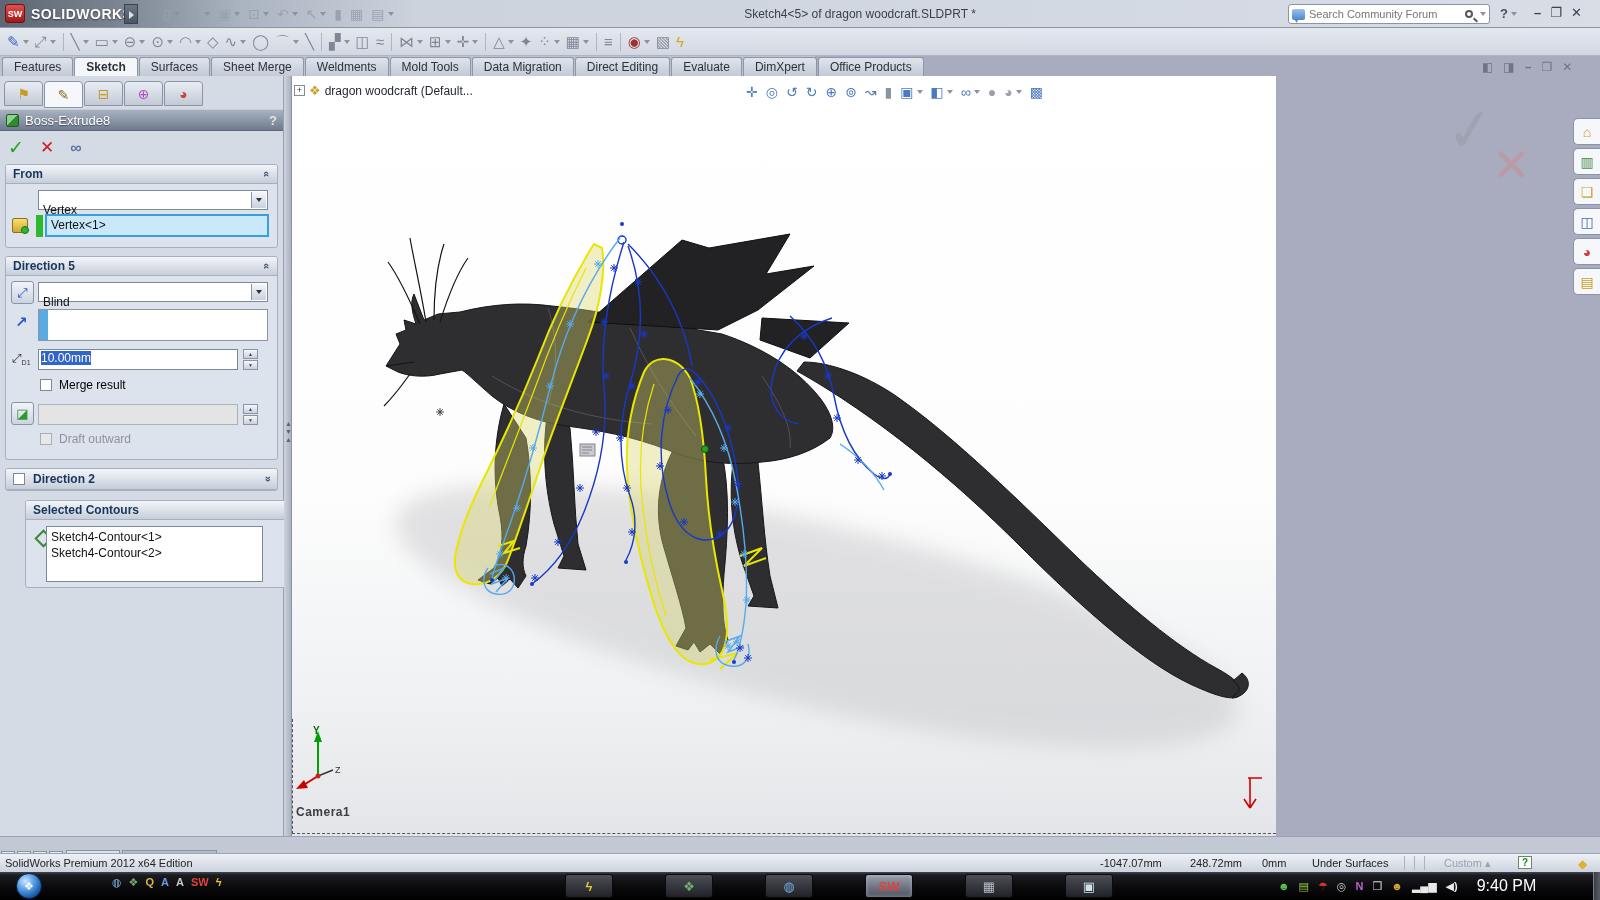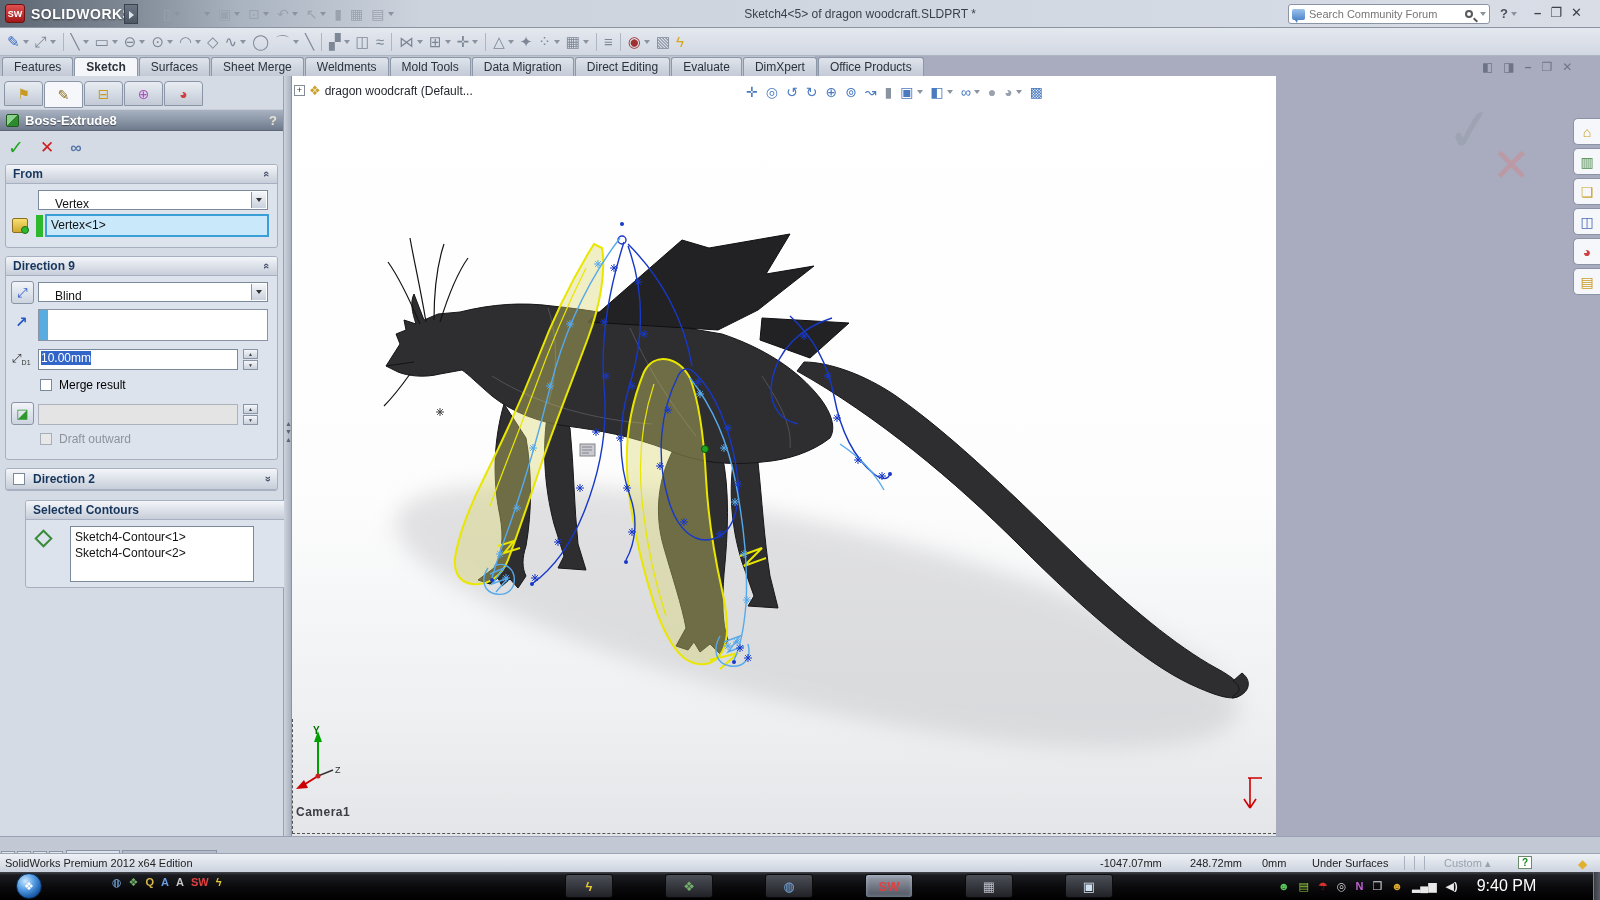--- a/index.html
+++ b/index.html
@@ -55,35 +55,35 @@
   #right-pane { position:absolute; left:1276px; top:0; width:324px; height:760px; background:#a9abbe; }
 
   
   .pm-tabs { position:absolute; left:4px; top:5px; display:flex; gap:1px; }
   .pm-tab { width:39px; height:25px; background:linear-gradient(#e9edf3,#c2cad6); border:1px solid #8a96a8; border-radius:4px 4px 0 0;
     display:flex; align-items:center; justify-content:center; font-size:14px; }
   .pm-tab.active { background:#f5f7fa; height:27px; }
   .pm-header { position:absolute; left:0; top:33px; width:283px; height:22px; background:linear-gradient(#a8b2c1,#6f7b8d);
     display:flex; align-items:center; padding:0 6px; border-top:1px solid #c8cfda; border-bottom:1px solid #5d6878; }
   .be-icon { width:13px; height:13px; background:linear-gradient(135deg,#8ed08e 0 50%,#2e8a2e 50%); border:1px solid #1e5a1e; border-radius:2px; margin-right:6px; }
-  .pm-title { color:#fff; font-size:13px; font-weight:bold; text-shadow:0 1px 1px rgba(0,0,0,.45); flex:1; }
+  .pm-title { color:#fff; font-size:13px; font-weight:normal; text-shadow:0 1px 1px rgba(0,0,0,.45); flex:1; }
   .pm-help { color:#e9e5d4; font-size:13px; font-weight:bold; }
   .pm-actions { position:absolute; left:8px; top:60px; display:flex; gap:16px; align-items:center; }
   .ok-glyph { color:#1fa51f; font-size:19px; font-weight:bold; }
   .cancel-glyph { color:#cc2020; font-size:17px; font-weight:bold; }
   .preview-glyph { color:#5878a8; font-size:16px; font-weight:bold; }
 
   .group { position:absolute; left:5px; width:273px; background:#dde3ec; border:1px solid #a6b0c0; border-radius:3px; }
   .group-header { height:19px; background:linear-gradient(#f3f5f9,#c7ced9); border-bottom:1px solid #a6b0c0; border-radius:2px 2px 0 0;
     display:flex; align-items:center; padding:0 7px; }
   .group-title { font-size:12px; font-weight:bold; color:#17365d; flex:1; }
   .chev { display:inline-block; font-size:11px; color:#44506a; transform:rotate(90deg); font-weight:bold; }
   .chev.down { transform:rotate(-90deg); }
   .dropdown { position:absolute; height:20px; background:#fff; border:1px solid #7a8a9a; font-size:12px; color:#111; }
-  .dropdown .dd-text { position:absolute; left:4px; top:6px;margin-left:12px; }
+  .dropdown .dd-text { position:absolute; left:4px; top:12px; }
   .dd-btn { position:absolute; right:1px; top:1px; bottom:1px; width:15px; background:linear-gradient(#f4f6fa,#c9d1dd);
     border-left:1px solid #8a94a4; display:flex; align-items:center; justify-content:center; }
   .dd-btn i { width:0; height:0; border-left:3px solid transparent; border-right:3px solid transparent; border-top:4px solid #333; }
   .cube-icon { position:absolute; width:16px; height:15px; background:linear-gradient(#f8e070,#d0a830); border:1px solid #8a7020; border-radius:2px; }
   .cube-icon::after { content:""; position:absolute; right:-2px; bottom:-2px; width:6px; height:6px; background:#2eb82e; border-radius:50%; border:1px solid #1a701a; }
   .sel-bar { position:absolute; width:7px; background:#2eb82e; }
   .sel-field { position:absolute; background:#c9e8fa; border:2px solid #3a9fd8; font-size:12px; color:#111; padding:2px 4px; }
   .tool-btn { position:absolute; width:23px; height:23px; background:linear-gradient(#f2f4f8,#ccd4e0); border:1px solid #8a94a4; border-radius:3px;
     display:flex; align-items:center; justify-content:center; }
   .num-input { position:absolute; height:21px; background:#fff; border:1px solid #7a8a9a; font-size:12px; padding:1px 2px; }
@@ -453,21 +453,21 @@
               <i></i>
             </span>
         </div>
         <span class="cube-icon" style="left:6px; top:53px;"></span>
         <span class="sel-bar" style="left:30px; top:50px; height:22px;"></span>
         <div class="sel-field" style="left:39px; top:49px; width:224px; height:23px;">Vertex&lt;1&gt;</div>
       </div>
 
       <div class="group" style="top:180px; height:204px;">
         <div class="group-header">
-          <span class="group-title">Direction 9</span>
+          <span class="group-title">Direction 5</span>
           <span class="chev">«</span>
         </div>
         <span class="tool-btn" style="left:5px; top:24px;">
           <span style="color:#2858c8; font-size:13px;">⤢</span>
         </span>
         <div class="dropdown" style="left:32px; top:25px; width:230px;">
           <span class="dd-text">Blind</span>
           <span class="dd-btn">
               <i></i>
             </span>
@@ -507,21 +507,21 @@
           <span class="chev down">«</span>
         </div>
       </div>
 
       <div class="group" style="top:424px; height:88px;margin-left:20px;">
         <div class="group-header">
           <span class="group-title">Selected Contours</span>
           <span class="chev">«</span>
         </div>
         <span class="diamond" style="left:11px; top:31px;"></span>
-        <div class="listbox" style="left:44px; top:25px; width:184px; height:56px;">
+        <div class="listbox" style="left:20px; top:25px; width:217px; height:56px;">
 
             <div>Sketch4-Contour&lt;1&gt;</div>
 
             <div>Sketch4-Contour&lt;2&gt;</div>
           </div>
       </div>
     </div>
 
     <div id="splitter">
       <div class="grip">▲<br>▼<br>▲</div>

